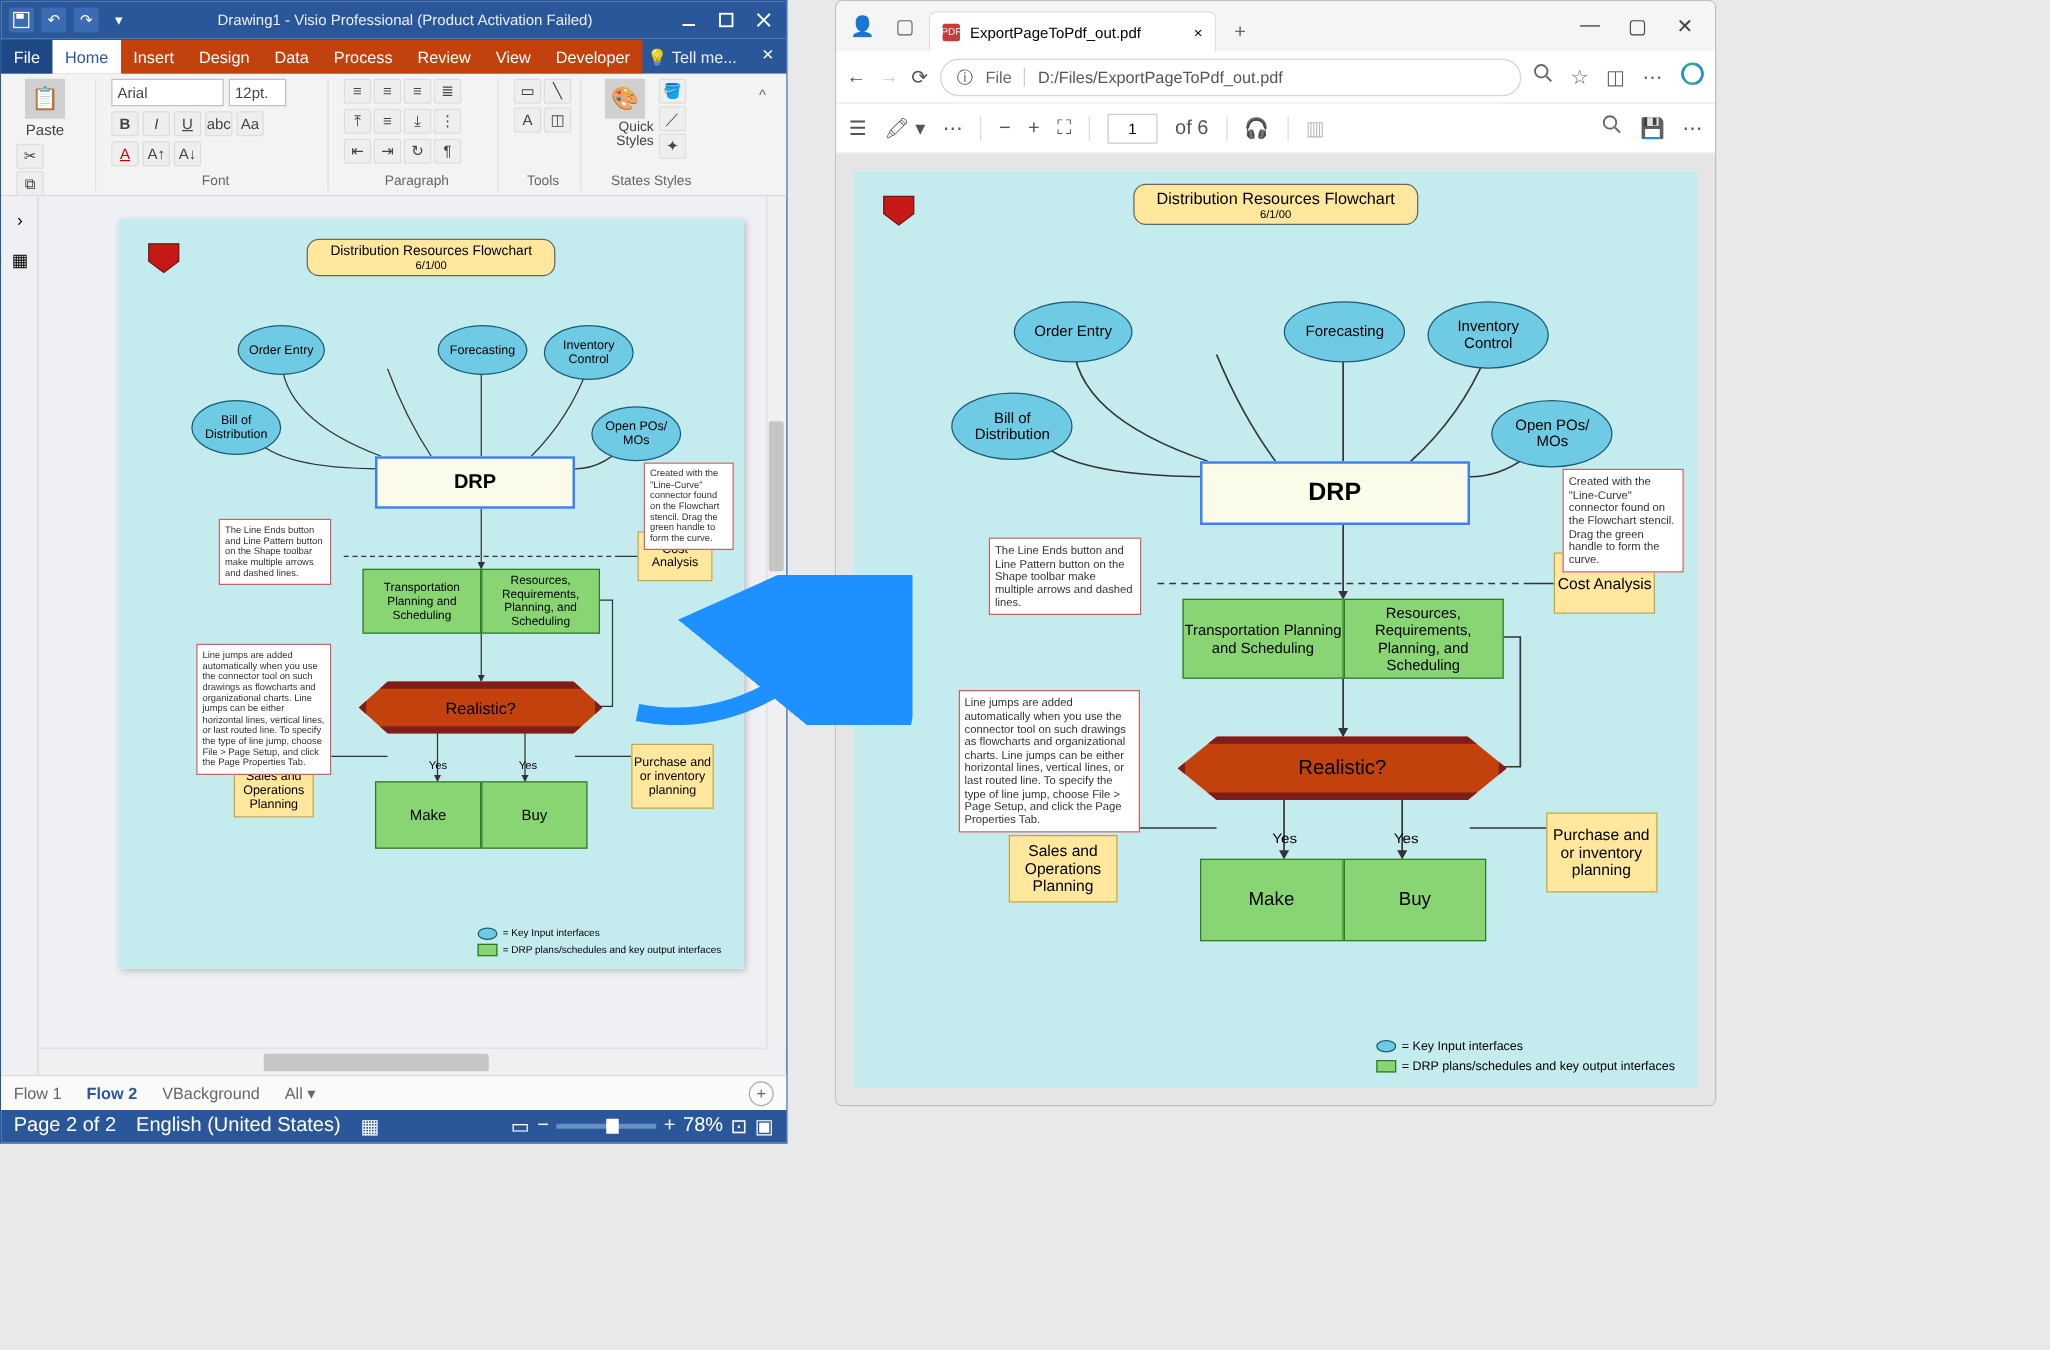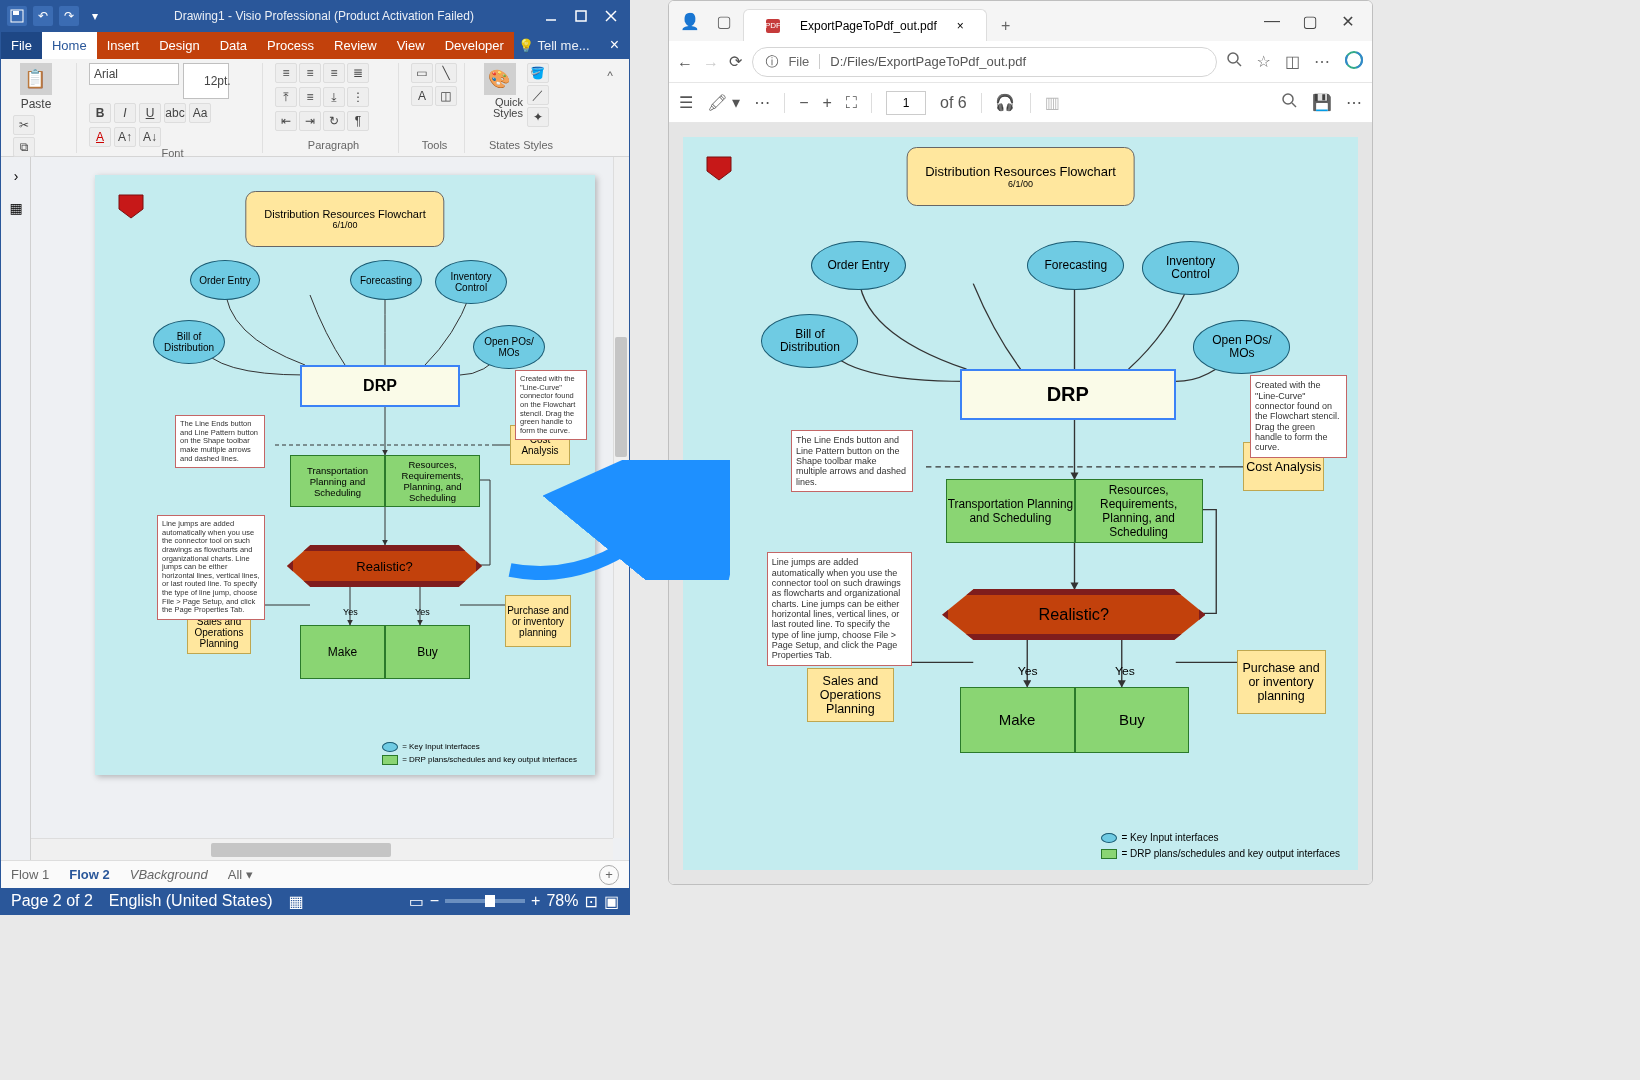--- a/index.html
+++ b/index.html
@@ -22,38 +22,38 @@
 .ribbon-strip .close-pane{margin-left:auto;padding:0 10px;font-size:16px}
 
 .ribbon{height:98px;background:#f3f3f3;border-bottom:1px solid #d5d5d5;display:flex;align-items:flex-start;padding:4px 6px;gap:6px;font-size:12px;color:#444}
 .grp{height:90px;border-right:1px solid #e0e0e0;padding:0 6px;display:flex;flex-direction:column;justify-content:space-between;position:relative}
 .grp-body{display:flex;gap:4px;flex-wrap:wrap;align-items:flex-start}
 .grp-label{font-size:11px;color:#666;text-align:center;margin-top:auto;padding-bottom:2px}
 .big-btn{display:flex;flex-direction:column;align-items:center;gap:2px;width:46px}
 .big-btn .ico{width:32px;height:32px;background:#d0d0d0;display:flex;align-items:center;justify-content:center;font-size:18px}
 .small-btn{width:22px;height:20px;display:flex;align-items:center;justify-content:center;background:#eee;border:1px solid #ddd;font-size:12px;border-radius:2px}
 .font-name{width:90px;height:22px;border:1px solid #c0c0c0;background:#fff;padding:0 4px;font-size:12px;display:flex;align-items:center}
-.font-size{width:46px;height:36px;border:1px solid #c0c0c0;background:#fff;padding:0 20px;font-size:12px;display:flex;align-items:center}
+.font-size{width:46px;height:22px;border:1px solid #c0c0c0;background:#fff;padding:0 4px;font-size:12px;display:flex;align-items:center}
 .ribbon-collapse{margin-left:auto;width:26px;height:26px;display:flex;align-items:center;justify-content:center;color:#666}
 
 .visio-body{flex:1;display:flex;overflow:hidden;position:relative}
 .shapes-pane{width:30px;background:#eef0f3;border-right:1px solid #d0d0d0;display:flex;flex-direction:column;gap:10px;padding:8px 4px}
 .shapes-pane .tool{width:22px;height:22px;display:flex;align-items:center;justify-content:center;font-size:14px}
 
 .canvas-wrap{flex:1;background:#eef0f3;position:relative;overflow:hidden}
 .canvas{position:absolute;left:64px;top:18px;width:500px;height:600px;background:#fff;box-shadow:2px 2px 6px rgba(0,0,0,.25)}
 .vsb{position:absolute;right:0;top:0;bottom:22px;width:16px;background:#f0f0f0;border-left:1px solid #ddd}
 .vsb .thumb{position:absolute;right:2px;top:180px;width:12px;height:120px;background:#c5c5c5;border-radius:2px}
 .hsb{position:absolute;left:0;right:16px;bottom:0;height:22px;background:#f0f0f0;border-top:1px solid #ddd}
 .hsb .thumb{position:absolute;top:4px;left:180px;height:14px;width:180px;background:#c5c5c5;border-radius:2px}
 
 
 .flow{position:absolute;inset:0;background:#c4ecef;overflow:hidden}
 .flow-svg{position:absolute;inset:0}
-.flow-header{position:absolute;left:50%;top:16px;transform:translateX(-50%);background:#ffe79e;border:1px solid #666;border-radius:10px;padding:16px 18px;font-size:11px;text-align:center}
+.flow-header{position:absolute;left:50%;top:16px;transform:translateX(-50%);background:#ffe79e;border:1px solid #666;border-radius:10px;padding:3px 18px;font-size:11px;text-align:center}
 .flow-header .date{font-size:9px}
 .red-pent{position:absolute;left:22px;top:18px;width:28px;height:26px}
 .ell{position:absolute;background:#6fcbe3;border:1px solid #1a5b73;border-radius:50%;display:flex;align-items:center;justify-content:center;font-size:10px;text-align:center;padding:4px;line-height:1.1}
 .rect{position:absolute;background:#fafbe8;border:2px solid #3b82f6;display:flex;align-items:center;justify-content:center;text-align:center;font-size:12px}
 .proc{background:#8ad573;border:1px solid #2b7a2b}
 .hex{background:#c2410c;border:6px solid #7f1d1d}
 .yel{background:#ffe79e;border:1px solid #bfa750}
 .callout{position:absolute;background:#fff;border:1px solid #c46666;font-size:7.5px;padding:4px;line-height:1.15;color:#333}
 .legend{position:absolute;right:18px;bottom:8px;font-size:8px;line-height:1.6}
 .legend .sw{display:inline-block;width:16px;height:10px;vertical-align:middle;margin-right:4px}
@@ -65,21 +65,21 @@
 
 .status{height:26px;background:#2a579a;color:#fff;display:flex;align-items:center;padding:0 10px;font-size:16px;gap:16px}
 .status .zoom{margin-left:auto;display:flex;align-items:center;gap:6px}
 .status .slider{width:80px;height:4px;background:#6a8fc0;position:relative}
 .status .slider .knob{position:absolute;left:40px;top:-4px;width:10px;height:12px;background:#fff}
 
 
 .browser{position:absolute;left:668px;top:0;width:705px;height:885px;background:#fff;border:1px solid #bfbfbf;border-radius:6px;overflow:hidden;display:flex;flex-direction:column}
 .tabbar{height:40px;background:#f5f5f5;display:flex;align-items:flex-end;padding:0 6px;gap:4px}
 .tabbar .prof,.tabbar .appicon{width:30px;height:30px;display:flex;align-items:center;justify-content:center;color:#666;margin-bottom:5px}
-.b-tab{height:32px;background:#fff;border:1px solid #ddd;border-bottom:none;border-radius:6px 6px 0 0;display:flex;align-items:center;gap:20px;padding:0 22px;font-size:12px;min-width:230px}
+.b-tab{height:32px;background:#fff;border:1px solid #ddd;border-bottom:none;border-radius:6px 6px 0 0;display:flex;align-items:center;gap:8px;padding:0 10px;font-size:12px;min-width:230px}
 .b-tab .pdf{width:14px;height:14px;background:#c63b3b;border-radius:2px;color:#fff;font-size:8px;display:flex;align-items:center;justify-content:center}
 .tabbar .newtab{width:30px;height:30px;display:flex;align-items:center;justify-content:center;font-size:16px;color:#666}
 .tb-wnd{margin-left:auto;display:flex;gap:2px;margin-bottom:6px}
 .tb-wnd span{width:36px;height:28px;display:flex;align-items:center;justify-content:center;color:#444}
 
 .addr{height:42px;background:#fff;border-bottom:1px solid #e6e6e6;display:flex;align-items:center;padding:0 8px;gap:10px;color:#555}
 .url{flex:1;height:30px;border:1px solid #d5d5d5;border-radius:15px;display:flex;align-items:center;padding:0 12px;font-size:13px;gap:10px}
 .url .filelabel{border-right:1px solid #ccc;padding-right:10px;color:#666}
 .addr .act{display:flex;gap:14px;align-items:center;color:#666}
 
@@ -318,21 +318,21 @@
         </div>
       <div class="hsb">
           <div class="thumb"></div>
         </div>
     </div>
   </div>
 
   <div class="page-tabs">
     <div class="pt">Flow 1</div>
     <div class="pt active">Flow 2</div>
-    <div class="pt" style="font-style:italic">VBackground</div>
+    <div class="pt" style="">VBackground</div>
     <div class="pt"><span>All</span> ▾</div>
     <div class="addpg">+</div>
   </div>
 
   <div class="status">
     <div>Page 2 of 2</div>
     <div>English (United States)</div>
     <div>▦</div>
     <div class="zoom">
       <span>▭</span>

